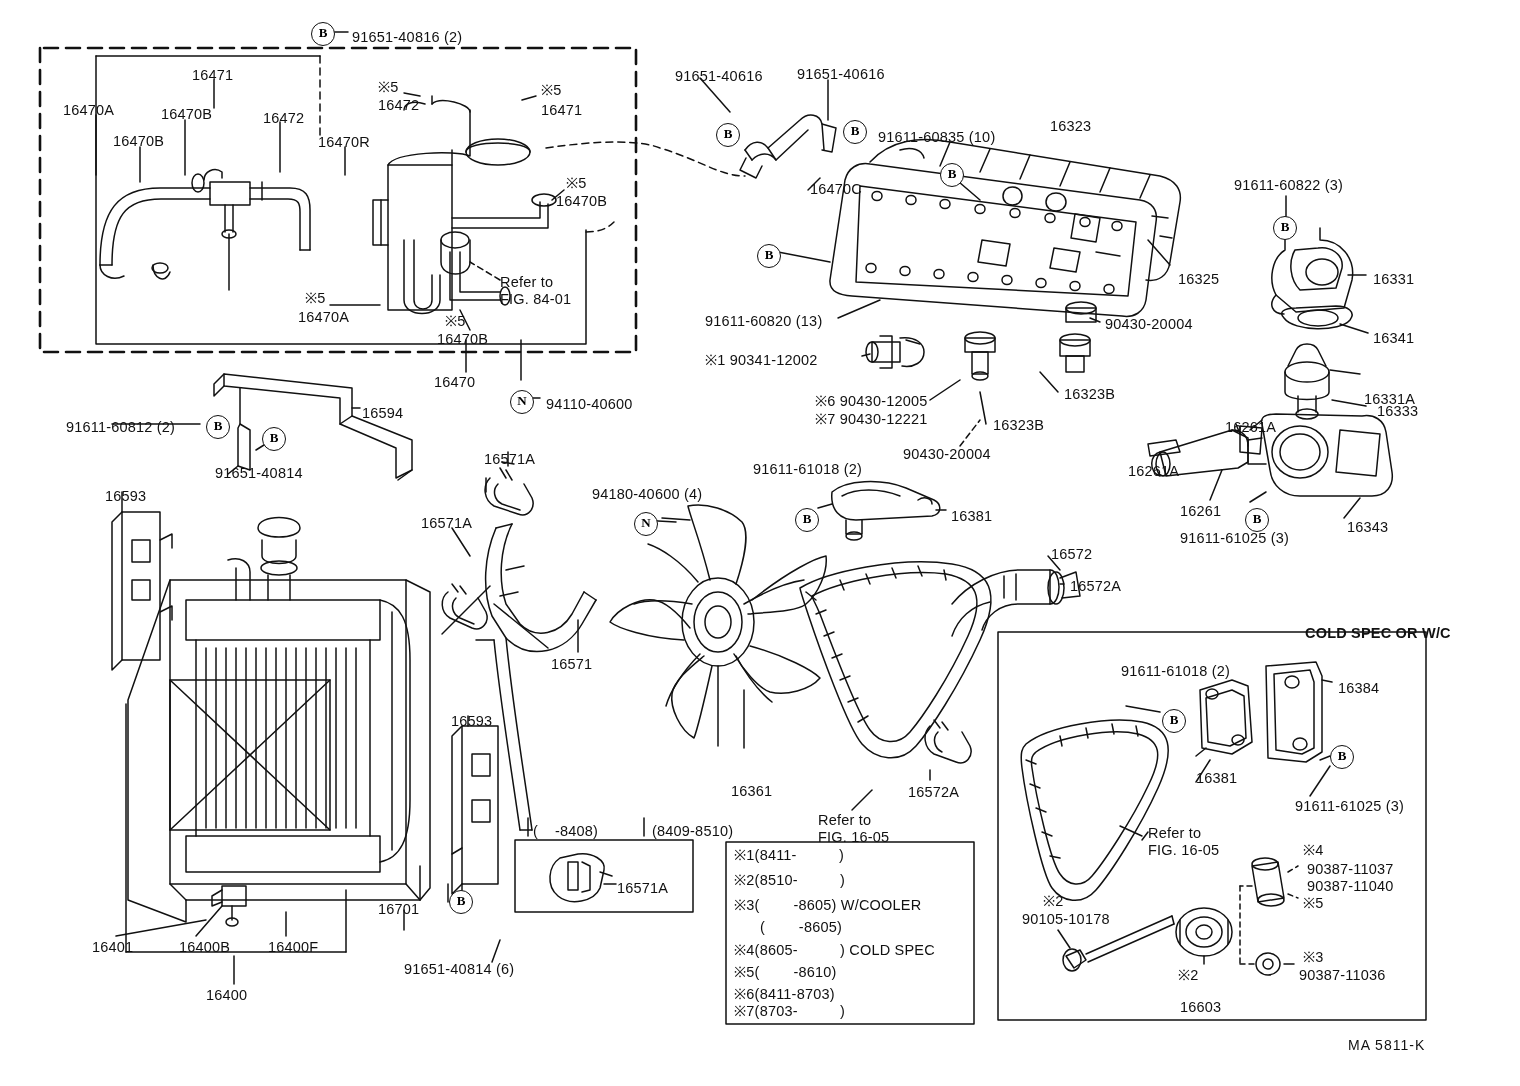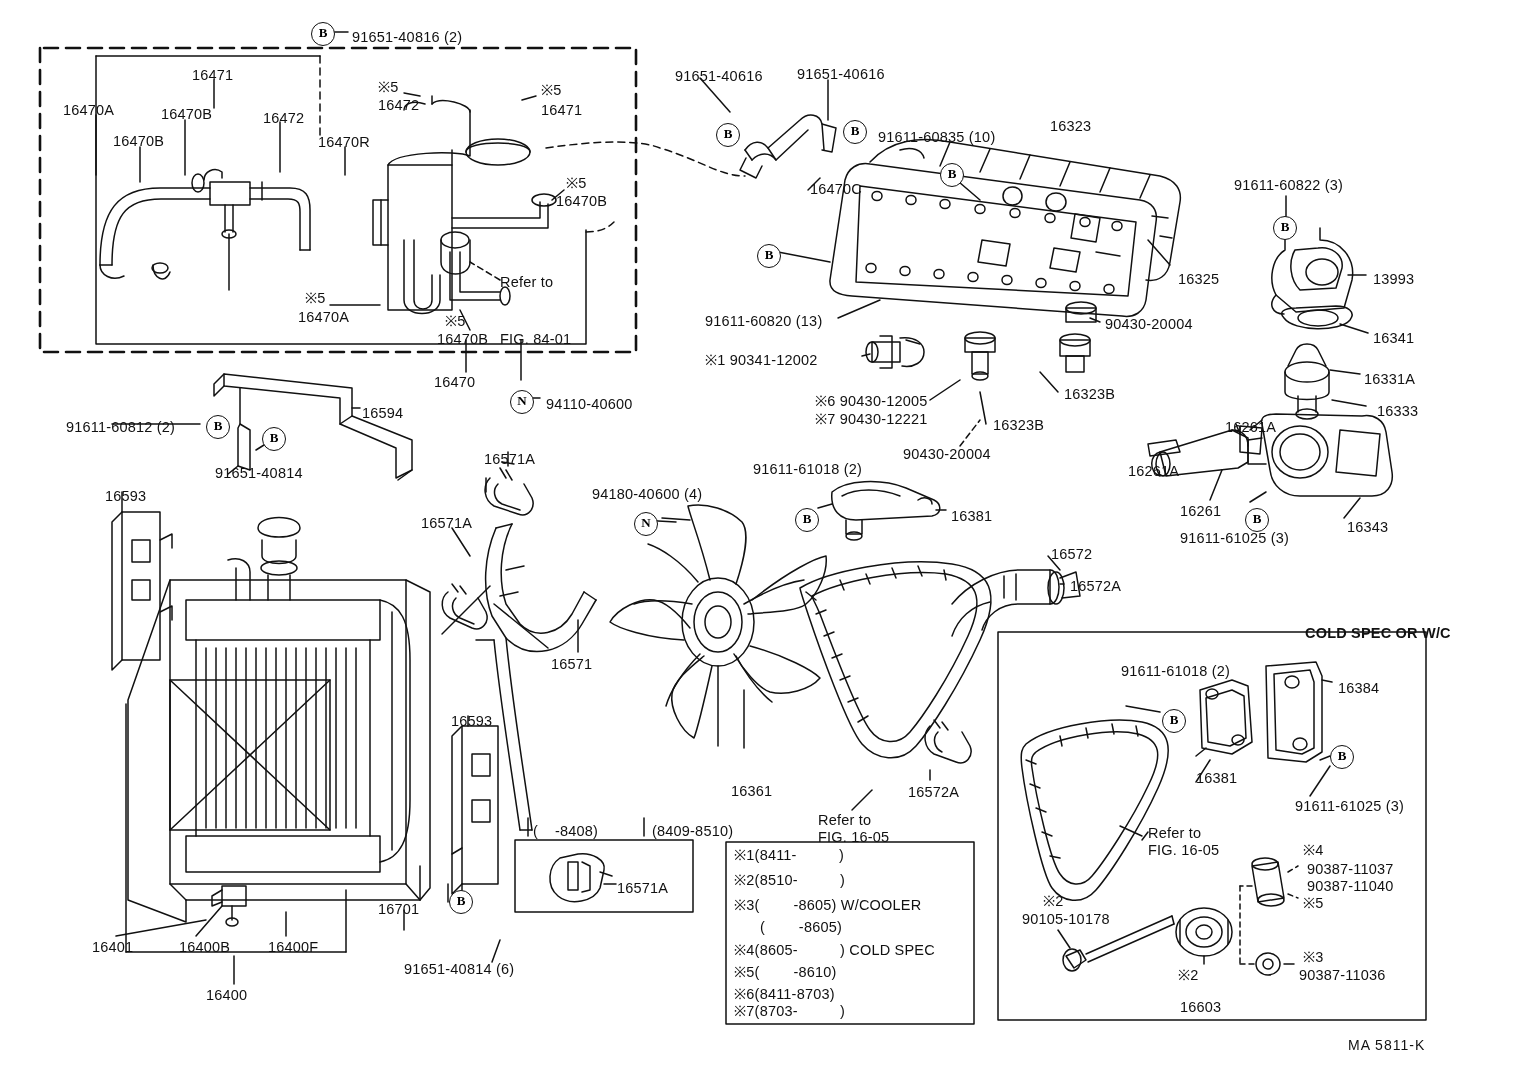--- a/index.html
+++ b/index.html
@@ -491,40 +491,40 @@
   <div class="lbl" style="left:263px;top:111px;">16472</div>
   <div class="lbl" style="left:113px;top:134px;">16470B</div>
   <div class="lbl" style="left:318px;top:135px;">16470R</div>
   <div class="lbl" style="left:378px;top:80px;">※5</div>
   <div class="lbl" style="left:378px;top:98px;">16472</div>
   <div class="lbl" style="left:541px;top:83px;">※5</div>
   <div class="lbl" style="left:541px;top:103px;">16471</div>
   <div class="lbl" style="left:566px;top:176px;">※5</div>
   <div class="lbl" style="left:556px;top:194px;">16470B</div>
   <div class="lbl" style="left:500px;top:275px;">Refer to</div>
-  <div class="lbl" style="left:500px;top:292px;margin-top:40px;">FIG. 84-01</div>
+  <div class="lbl" style="left:500px;top:292px;">FIG. 84-01</div>
   <div class="lbl" style="left:305px;top:291px;">※5</div>
   <div class="lbl" style="left:298px;top:310px;">16470A</div>
   <div class="lbl" style="left:445px;top:314px;">※5</div>
   <div class="lbl" style="left:437px;top:332px;">16470B</div>
   <div class="lbl" style="left:434px;top:375px;">16470</div>
   <div class="lbl" style="left:546px;top:397px;">94110-40600</div>
   <div class="lbl" style="left:675px;top:69px;">91651-40616</div>
   <div class="lbl" style="left:797px;top:67px;">91651-40616</div>
   <div class="lbl" style="left:878px;top:130px;">91611-60835 (10)</div>
   <div class="lbl" style="left:1050px;top:119px;">16323</div>
   <div class="lbl" style="left:810px;top:182px;">16470C</div>
   <div class="lbl" style="left:1234px;top:178px;">91611-60822 (3)</div>
-  <div class="lbl" style="left:1373px;top:272px;">13993</div>
+  <div class="lbl" style="left:1373px;top:272px;">16331</div>
   <div class="lbl" style="left:1178px;top:272px;">16325</div>
   <div class="lbl" style="left:1373px;top:331px;">16341</div>
   <div class="lbl" style="left:705px;top:314px;">91611-60820 (13)</div>
   <div class="lbl" style="left:1105px;top:317px;">90430-20004</div>
   <div class="lbl" style="left:705px;top:353px;">※1 90341-12002</div>
-  <div class="lbl" style="left:1364px;top:372px;">16331A</div>
+  <div class="lbl" style="left:1364px;top:392px;">16331A</div>
   <div class="lbl" style="left:1064px;top:387px;">16323B</div>
   <div class="lbl" style="left:815px;top:394px;">※6 90430-12005</div>
   <div class="lbl" style="left:815px;top:412px;">※7 90430-12221</div>
   <div class="lbl" style="left:993px;top:418px;">16323B</div>
   <div class="lbl" style="left:1369px;top:404px;margin-left:8px;">16333</div>
   <div class="lbl" style="left:1225px;top:420px;">16261A</div>
   <div class="lbl" style="left:903px;top:447px;">90430-20004</div>
   <div class="lbl" style="left:1128px;top:464px;">16261A</div>
   <div class="lbl" style="left:1180px;top:504px;">16261</div>
   <div class="lbl" style="left:1347px;top:520px;">16343</div>

